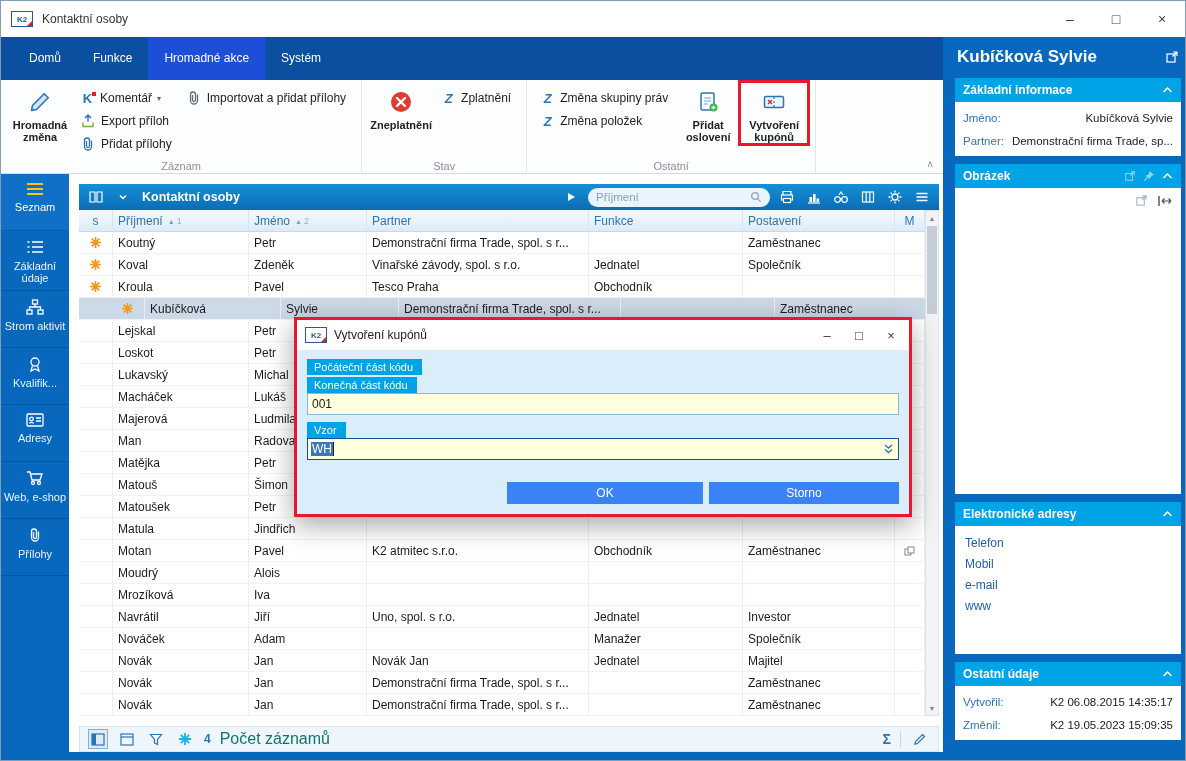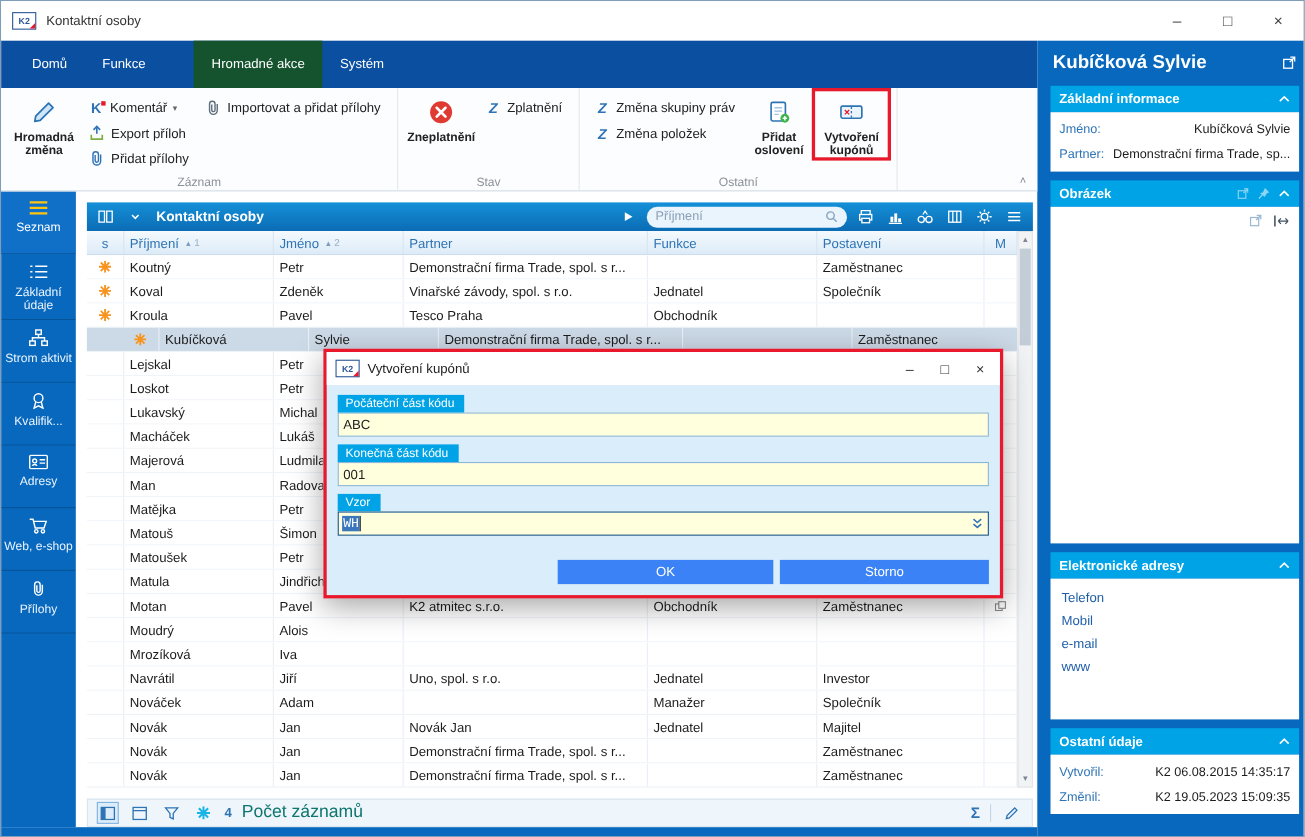--- a/index.html
+++ b/index.html
@@ -19,21 +19,21 @@
   .tb-spacer { flex:1; }
   .tb-btn { width:46px; height:30px; display:flex; align-items:center; justify-content:center;
             color:#444; font-size:14px; cursor:pointer; }
 
   .appbody { display:flex; height:723px; }
   .left-col { width:942px; display:flex; flex-direction:column; }
 
   
   .tabbar { height:44px; background:#0a4fa0; display:flex; padding-left:12px; }
   .tab { padding:0 16px; display:flex; align-items:center; color:#fff; font-size:12px; cursor:pointer; }
-  .tab.active { background:#14532d;margin-left:28px; }
+  .tab.active { background:#1d4ed8; }
 
   
   .ribbon { height:98px; background:#fcfdfe; border-bottom:1px solid #d3dce4; display:flex; position:relative; }
   .rgroup { position:relative; padding:3px 8px 16px 6px; display:flex; align-items:flex-start;
             border-right:1px solid #e4e8ec; }
   .glabel { position:absolute; bottom:1px; left:0; right:0; text-align:center; font-size:11px; color:#8b9099; }
   .bigbtn { width:66px; display:flex; flex-direction:column; align-items:center; padding-top:7px; gap:5px; cursor:pointer; }
   .bigbtn .lbl { font-size:11px; line-height:12px; text-align:center; color:#222;font-weight:bold; }
   .smallcol { display:flex; flex-direction:column; padding-top:4px; }
   .smallbtn { height:23px; display:flex; align-items:center; gap:5px; font-size:12px; color:#222;
@@ -129,21 +129,21 @@
   .dlg-titlebar { height:30px; background:#fff; display:flex; align-items:center; padding:0 2px 0 8px; }
   .dlg-title { font-size:12px; color:#222; margin-left:7px; }
   .dlg-sp { flex:1; }
   .dlg-ctl { width:32px; height:24px; display:flex; align-items:center; justify-content:center;
              font-size:13px; color:#333; cursor:pointer; }
   .dlg-body { padding:7px 10px 10px; }
   .fld-label { display:inline-block; background:#00a3e6; color:#fff; font-size:11px; padding:2px 9px 2px 7px; }
   .fld-input-el { display:block; width:100%; height:22px; background:#ffffde; border:1px solid #8ab6d9;
                   font-size:12px; color:#222; padding:0 4px; margin-bottom:5px; font-family:inherit; }
   .fld-input { height:22px; background:#ffffde; border:1px solid #17548f; font-size:12px; color:#222;
-               display:flex; align-items:center; padding:0 3px; position:relative; margin-bottom:5px;font-family:Liberation Mono, monospace; }
+               display:flex; align-items:center; padding:0 3px; position:relative; margin-bottom:5px; }
   .sel { background:#3b77bc; color:#fff; padding:0 1px; }
   .caret { display:inline-block; width:1px; height:14px; background:#222; }
   .dd-chevrons { position:absolute; right:4px; top:4px; cursor:pointer; }
   .dlg-buttons { display:flex; justify-content:flex-end; gap:6px; margin-top:22px; }
   .cta { height:22px; background:#3b82f6; color:#fff; font-size:12px; display:flex; align-items:center;
          justify-content:center; cursor:pointer; }
   .cta-ok { width:196px; }
   .cta-storno { width:190px; }
 
   svg { display:block; }
@@ -835,21 +835,20 @@
       <span class="logo">K2</span>
       <span class="dlg-title">Vytvoření kupónů</span>
       <span class="dlg-sp"></span>
       <span class="dlg-ctl">–</span>
       <span class="dlg-ctl">□</span>
       <span class="dlg-ctl">×</span>
     </div>
     <div class="dlg-body">
       <div>
         <span class="fld-label">Počáteční část kódu</span>
-        <input class="fld-input-el" value="ABC" style="">
       </div>
       <div>
         <span class="fld-label">Konečná část kódu</span>
         <input class="fld-input-el" value="001" style="">
       </div>
       <div>
         <span class="fld-label">Vzor</span>
         <div class="fld-input">
           <span class="sel">WH</span>
           <span class="caret"></span>

